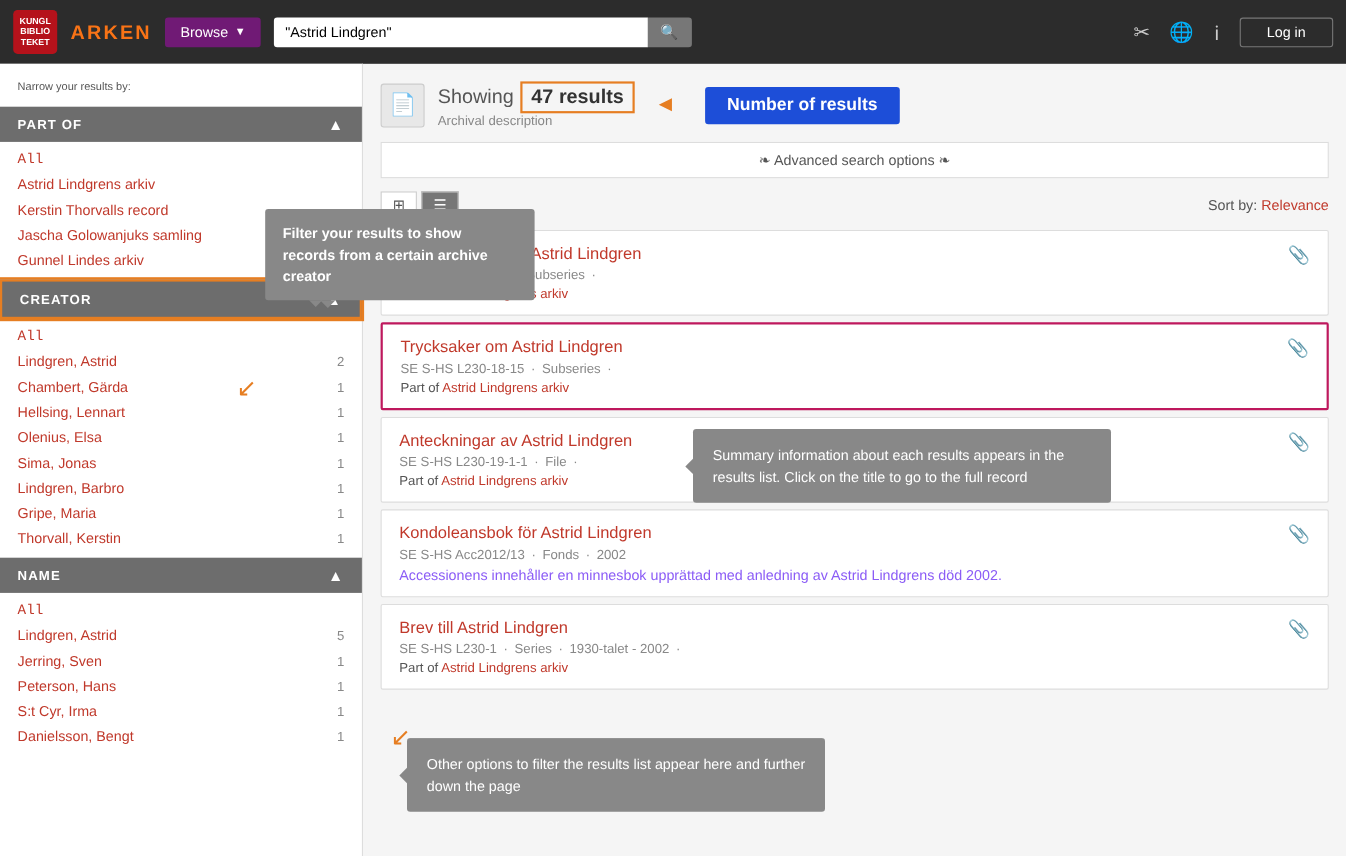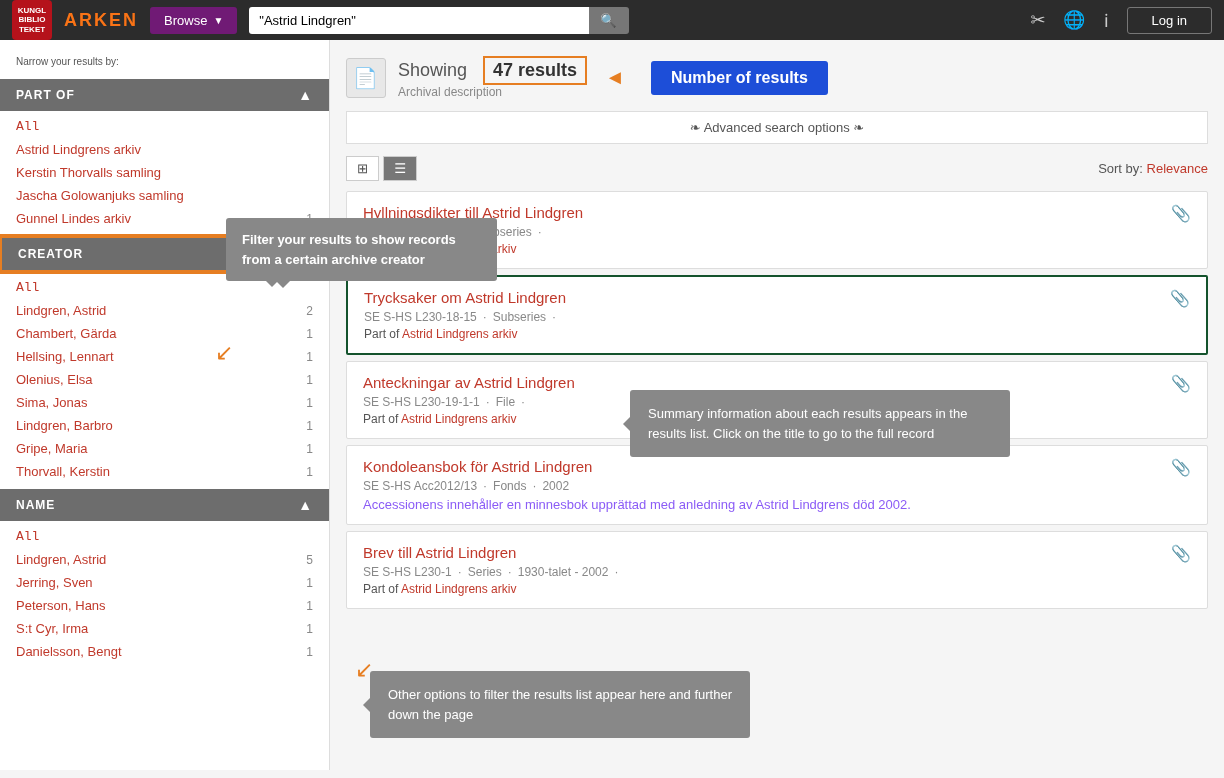--- a/index.html
+++ b/index.html
@@ -4,21 +4,21 @@
   <style>
     * { box-sizing: border-box; margin: 0; padding: 0; }
     body { font-family: Arial, sans-serif; font-size: 13px; background: #f5f5f5; color: #333; }
 
     
     .topnav {
       background: #2c2c2c;
       display: flex;
       align-items: center;
       padding: 0 12px;
-      height: 40px;
+      height: 58px;
       gap: 12px;
     }
     .logo-box {
       width: 40px; height: 40px;
       background: #b5121b;
       border-radius: 4px;
       display: flex; align-items: center; justify-content: center;
       color: white; font-size: 10px; font-weight: bold; text-align: center;
       line-height: 1.2;
     }
@@ -146,21 +146,21 @@
     .sort-link { color: #c0392b; text-decoration: none; }
 
     
     .result-item {
       background: white; border: 1px solid #ddd; border-radius: 2px;
       margin-bottom: 6px; padding: 12px 16px;
       display: flex; justify-content: space-between; align-items: flex-start;
       position: relative;
     }
     .result-item.highlighted {
-      border: 2px solid #14532d;
+      border: 2px solid #be185d;
     }
     .result-content { flex: 1; }
     .result-title {
       color: #c0392b; font-size: 15px; text-decoration: none; display: block;
       margin-bottom: 4px;
     }
     .result-meta { font-size: 12px; color: #888; margin-bottom: 3px; }
     .result-meta span { margin-right: 6px; }
     .result-part { font-size: 12px; color: #555; }
     .result-part a { color: #c0392b; text-decoration: none; }
@@ -227,21 +227,21 @@
         <span class="chevron">▲</span>
       </div>
       <div class="filter-list">
         <div class="filter-item all">
             <a class="sf-link">All</a>
           </div>
         <div class="filter-item">
             <a class="sf-link">Astrid Lindgrens arkiv</a>
           </div>
         <div class="filter-item">
-            <a class="sf-link">Kerstin Thorvalls samling</a>
+            <a class="sf-link">Kerstin Thorvalls record</a>
           </div>
         <div class="filter-item">
             <a class="sf-link">Jascha Golowanjuks samling</a>
           </div>
         <div class="filter-item">
             <a class="sf-link">Gunnel Lindes arkiv</a>
             <span class="filter-count">1</span>
           </div>
       </div>
     </div>
@@ -321,21 +321,21 @@
           </div>
       </div>
     </div>
   </aside>
 
   <main class="content" style="position:relative;">
 
     <div class="showing-bar">
       <div class="doc-icon">📄</div>
       <div>
-        <div style="display:flex;align-items:center;gap:16px;">
+        <div style="display:flex;align-items:center;gap:6px;">
           <span class="showing-text">Showing</span>
           <span class="result-count-box">47 results</span>
         </div>
         <div class="archival-desc">Archival description</div>
       </div>
       <span class="arrow-left">◄</span>
       <div class="num-results-callout">Number of results</div>
     </div>
 
     <div class="advanced-search-bar">❧ Advanced search options ❧</div>
@@ -399,21 +399,21 @@
       <div class="result-content">
         <a class="result-title">Brev till Astrid Lindgren</a>
         <div class="result-meta">
           <span>SE S-HS L230-1</span><span>·</span><span>Series</span><span>·</span><span>1930-talet - 2002</span><span>·</span>
         </div>
         <div class="result-part">Part of <a>Astrid Lindgrens arkiv</a></div>
       </div>
       <span class="clip-icon">📎</span>
     </div>
 
-    <div class="tooltip-box creator-tooltip" style="position:fixed; top:190px; left:226px; width:271px; z-index:100;margin-top:28px;">
+    <div class="tooltip-box creator-tooltip" style="position:fixed; top:190px; left:241px; width:245px; z-index:100;">
       <strong>Filter your results to show records from a certain archive creator</strong>
       <div style="position:absolute;bottom:-14px;left:50px;border:7px solid transparent;border-top-color:#888;"></div>
     </div>
 
     <div style="position:fixed;top:340px;left:215px;z-index:99;color:#e67e22;font-size:22px;">↙</div>
 
     <div class="tooltip-box" style="position:fixed; top:390px; left:630px; width:380px; z-index:100; padding:14px 18px; font-size:13px;">
       <span>Summary information about each results appears in the results list. Click on the title to go to the full record</span>
       <div style="position:absolute;left:-14px;top:50%;border:7px solid transparent;border-right-color:#888;margin-top:-7px;"></div>
     </div>

